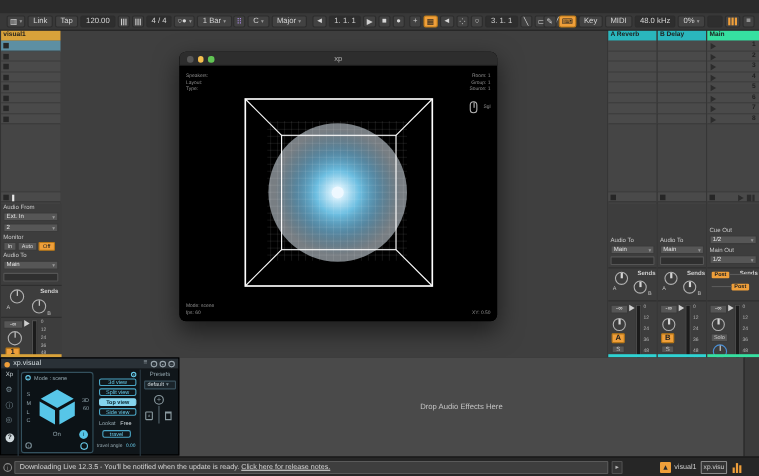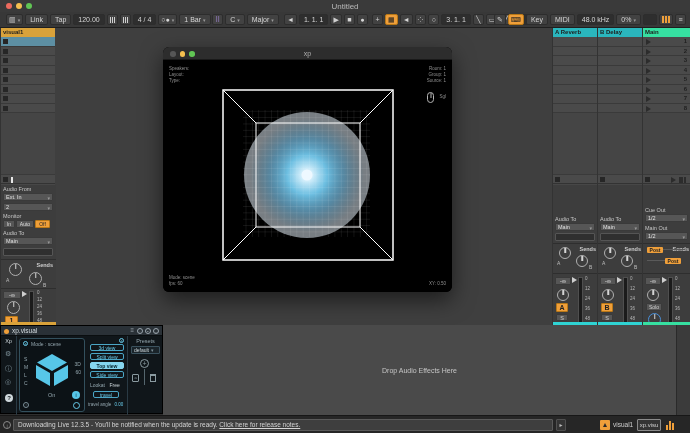--- a/index.html
+++ b/index.html
@@ -105,28 +105,20 @@
     border:1px solid #5a5a5a; border-radius:1px; font-size:6.5px; color:#d5d5d5; line-height:10px; padding:0 4px;
     white-space:nowrap; overflow:hidden; }
   .notif a { color:#d5d5d5; text-decoration:underline; }
   .sb-box { position:absolute; top:3px; height:12px; background:#343434; border:1px solid #505050; border-radius:1px; }
 </style>
 </head>
 <body>
 
 <div id="app">
 
-  <div class="abs mac-bar">
-    <div class="abs lights">
-      <div class="light" style="background:#ec6a5e"></div>
-      <div class="light" style="background:#f5bf4f"></div>
-      <div class="light" style="background:#61c554"></div>
-    </div>
-    <div class="abs win-title">Untitled</div>
-  </div>
 
   <div class="abs transport">
     <div class="tcl" style="left:6px">
       <span class="tbtn ticon">▥<span class="caret">▾</span></span>
       <span class="tbtn">Link</span>
       <span class="tbtn">Tap</span>
       <span class="tbtn tnum">120.00</span>
       <span class="tbtn ticon">
           <span class="bars3">
             <i></i>

